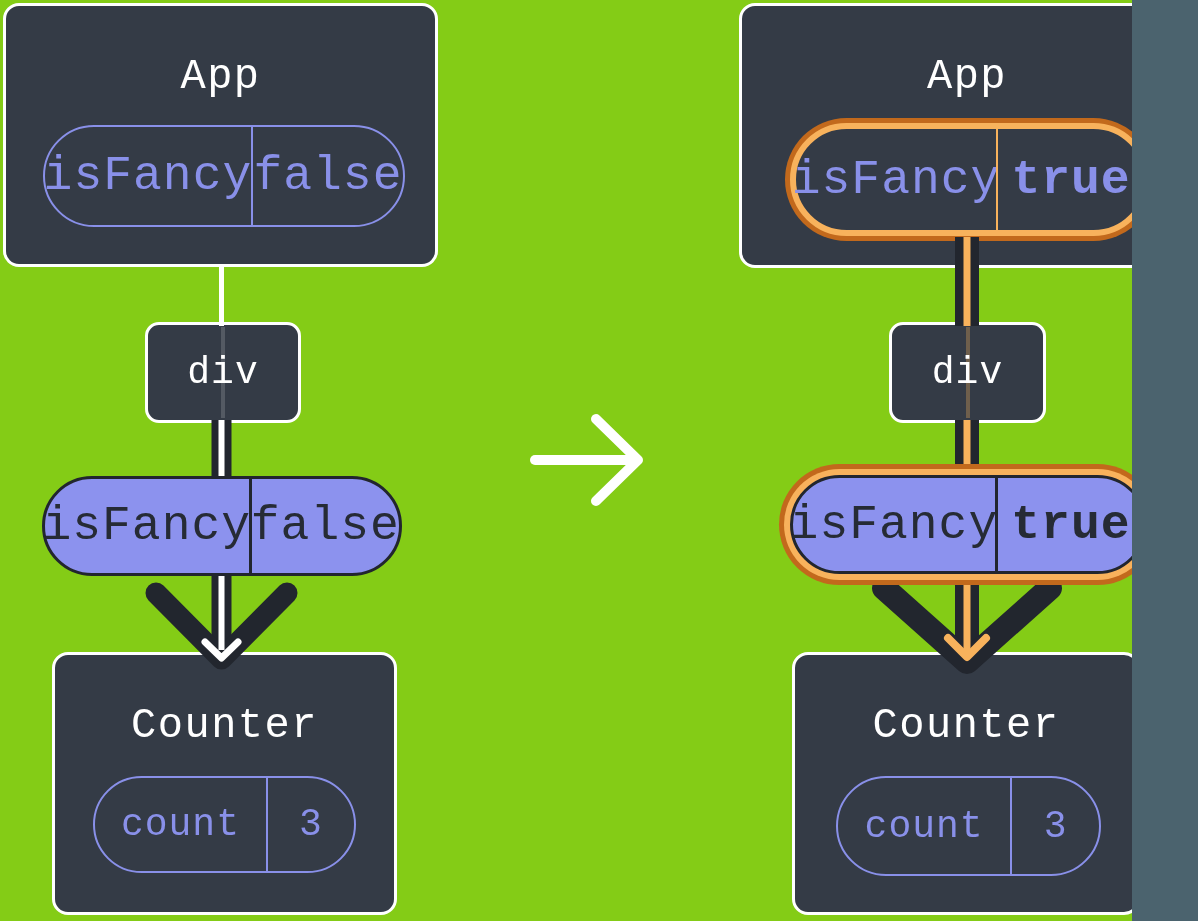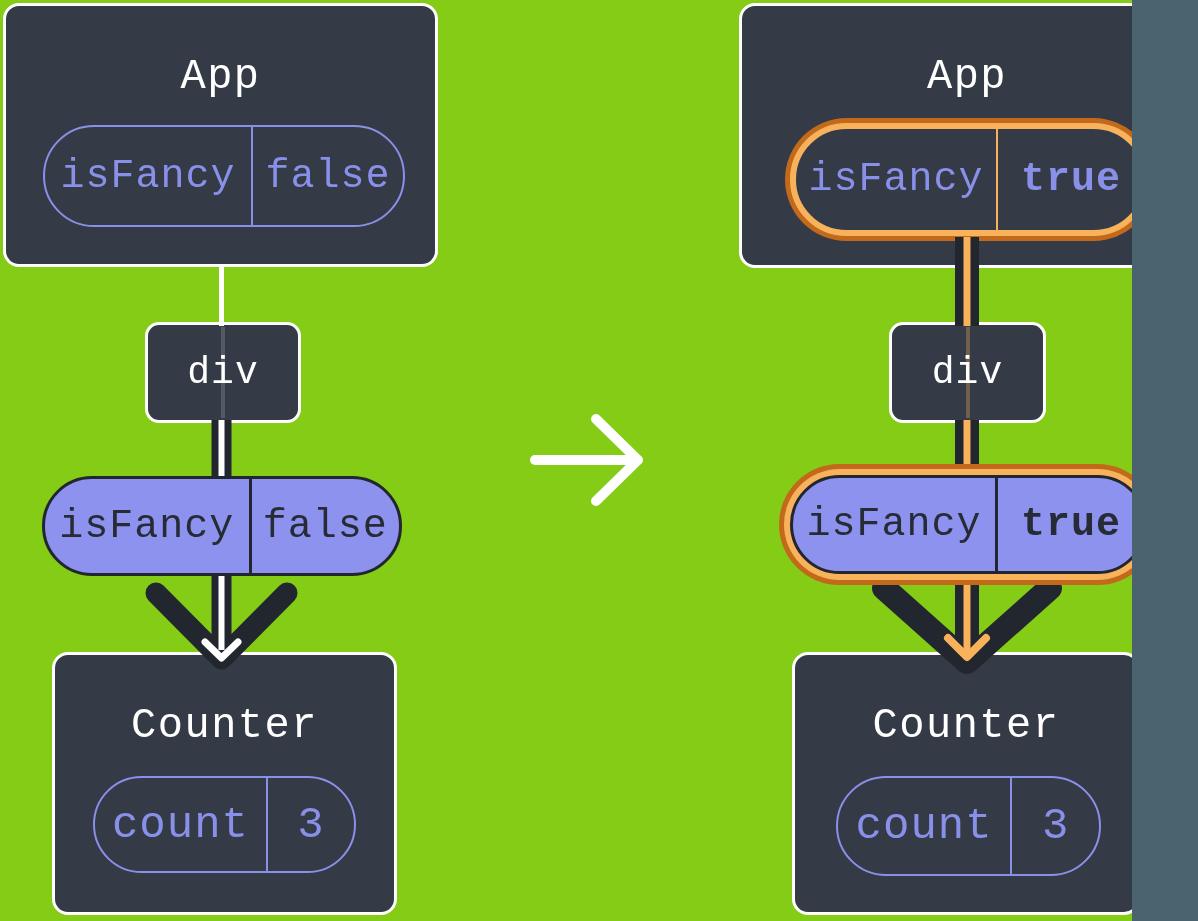--- a/index.html
+++ b/index.html
@@ -24,21 +24,21 @@
     z-index:0;
   }
   .ghost-white{background:rgba(255,255,255,0.16);}
   .ghost-amber{background:rgba(248,178,92,0.30);}
   .card-title{
     position:absolute;left:0;right:0;top:47px;text-align:center;
     color:#FFFFFF;font-size:42px;letter-spacing:1.5px;
   }
   .pill{
     position:absolute;display:flex;align-items:stretch;border-radius:999px;
-    box-sizing:border-box;font-size:40px;letter-spacing:1px;
+    box-sizing:border-box;font-size:48px;letter-spacing:1px;
   }
   .pill .cell{
     display:flex;align-items:center;justify-content:center;min-width:0;
   }
   .cell-key{flex:0 0 57.5%;}
   .cell-val{flex:1 1 auto;text-align:right;}
   .pill-outline{
     border:2px solid #8990E9;color:#8990E9;background:transparent;
   }
   .pill-outline .cell + .cell{border-left:2px solid #8990E9;}
@@ -50,21 +50,21 @@
     background:#343B46;border:6px solid #F8B25C;box-shadow:0 0 0 5px #C2691C;
     color:#8990E9;
   }
   .pill-hl-state .cell + .cell{border-left:2px solid #F8B25C;}
   .pill-hl-prop{
     background:#8C92EE;border:3px solid #22262E;color:#262B35;
     box-shadow:0 0 0 6px #F8B25C, 0 0 0 11px #C2691C;z-index:2;
   }
   .pill-hl-prop .cell + .cell{border-left:3px solid #22262E;}
   .count-pill .cell-key{flex:0 0 66%;}
-  .count-pill{font-size:44px;}
+  .count-pill{font-size:38px;}
   .bold{font-weight:700;}
   svg.layer{position:absolute;left:0;top:0;z-index:1;pointer-events:none;}
   svg.fx{z-index:3;}
 </style>
 </head>
 <body>
 
 <div class="stage">
 
   <div class="card" style="left:3px;top:3px;width:435px;height:264px;">

